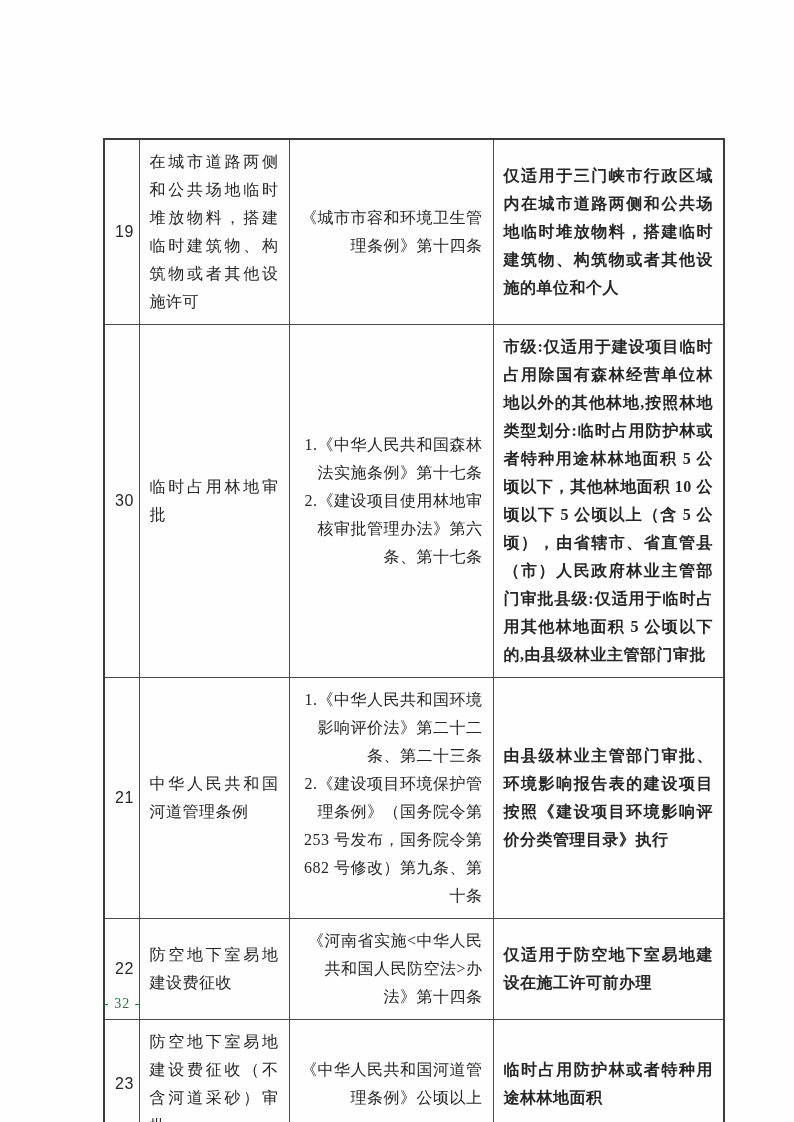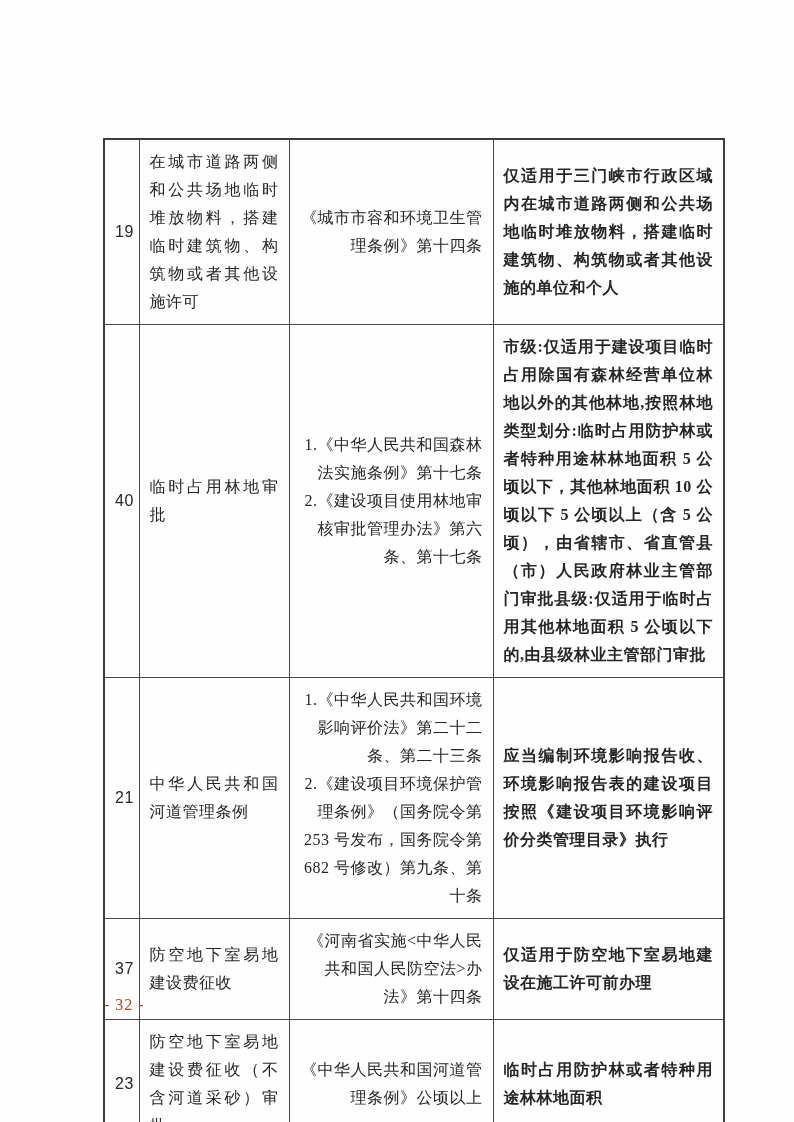--- a/index.html
+++ b/index.html
@@ -62,23 +62,23 @@
   tr.r0 { height: 154px; }
   tr.r1 { height: 330px; }
   tr.r2 { height: 209px; }
   tr.r3 { height: 82px; }
   tr.r4 { height: 77px; }
 
   .page-footer {
     position: absolute;
     left: 104px;
     top: 996px;
-    font-size: 16px;
+    font-size: 14px;
     letter-spacing: 1px;
-    color: #c2410c;
+    color: #15803d;
     font-family: "Liberation Serif", "DejaVu Serif", serif;
   }
 </style>
 </head>
 <body>
 
 <div class="page">
 
   <table class="permits-table">
     <colgroup>
@@ -88,35 +88,35 @@
         <col class="c4">
     </colgroup>
     <tbody>
       <tr class="r0">
         <td class="c-no">19</td>
         <td class="c-item">在城市道路两侧和公共场地临时堆放物料，搭建临时建筑物、构筑物或者其他设施许可</td>
         <td class="c-basis">《城市市容和环境卫生管理条例》第十四条</td>
         <td class="c-scope">仅适用于三门峡市行政区域内在城市道路两侧和公共场地临时堆放物料，搭建临时建筑物、构筑物或者其他设施的单位和个人</td>
       </tr>
       <tr class="r1">
-        <td class="c-no">40</td>
+        <td class="c-no">30</td>
         <td class="c-item">临时占用林地审批</td>
         <td class="c-basis">1.《中华人民共和国森林法实施条例》第十七条
 2.《建设项目使用林地审核审批管理办法》第六条、第十七条</td>
         <td class="c-scope">市级:仅适用于建设项目临时占用除国有森林经营单位林地以外的其他林地,按照林地类型划分:临时占用防护林或者特种用途林林地面积 5 公顷以下，其他林地面积 10 公顷以下 5 公顷以上（含 5 公顷），由省辖市、省直管县（市）人民政府林业主管部门审批县级:仅适用于临时占用其他林地面积 5 公顷以下的,由县级林业主管部门审批</td>
       </tr>
       <tr class="r2">
         <td class="c-no">21</td>
         <td class="c-item">中华人民共和国河道管理条例</td>
         <td class="c-basis">1.《中华人民共和国环境影响评价法》第二十二条、第二十三条
 2.《建设项目环境保护管理条例》（国务院令第 253 号发布，国务院令第 682 号修改）第九条、第十条</td>
-        <td class="c-scope">应当编制环境影响报告收、环境影响报告表的建设项目按照《建设项目环境影响评价分类管理目录》执行</td>
+        <td class="c-scope">由县级林业主管部门审批、环境影响报告表的建设项目按照《建设项目环境影响评价分类管理目录》执行</td>
       </tr>
       <tr class="r3">
-        <td class="c-no">37</td>
+        <td class="c-no">22</td>
         <td class="c-item">防空地下室易地建设费征收</td>
         <td class="c-basis">《河南省实施&lt;中华人民共和国人民防空法&gt;办法》第十四条</td>
         <td class="c-scope">仅适用于防空地下室易地建设在施工许可前办理</td>
       </tr>
       <tr class="r4">
         <td class="c-no">23</td>
         <td class="c-item">防空地下室易地建设费征收（不含河道采砂）审批</td>
         <td class="c-basis">《中华人民共和国河道管理条例》公顷以上</td>
         <td class="c-scope">临时占用防护林或者特种用途林林地面积</td>
       </tr>

